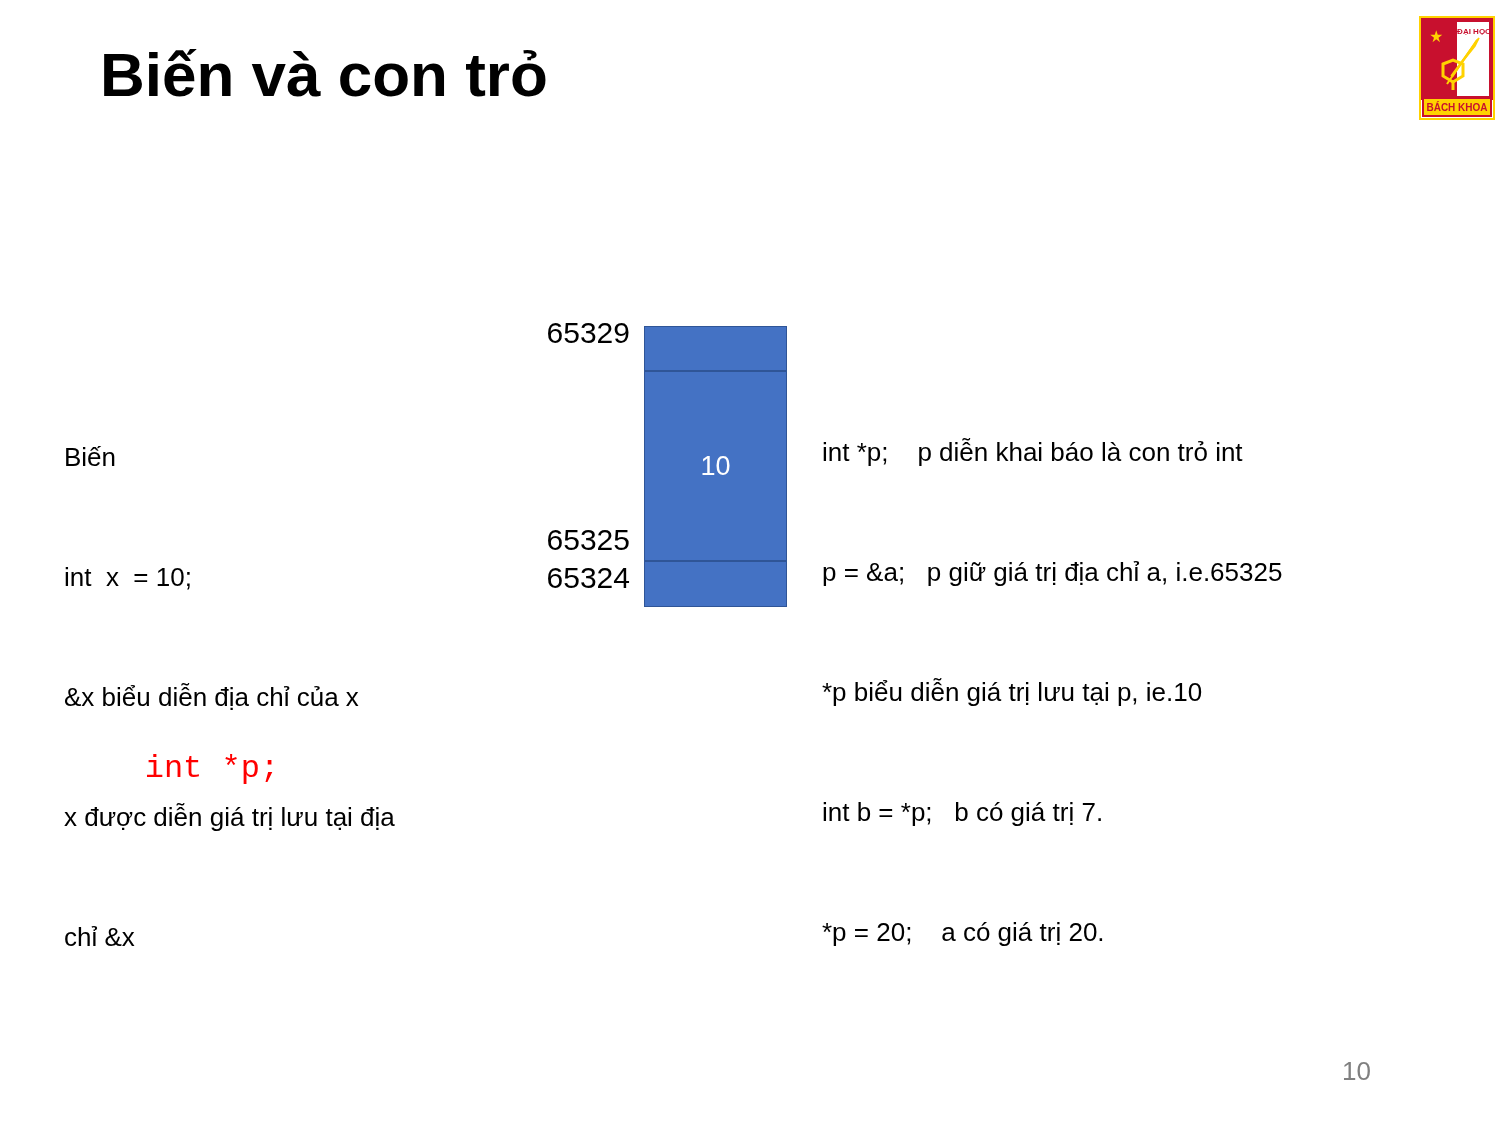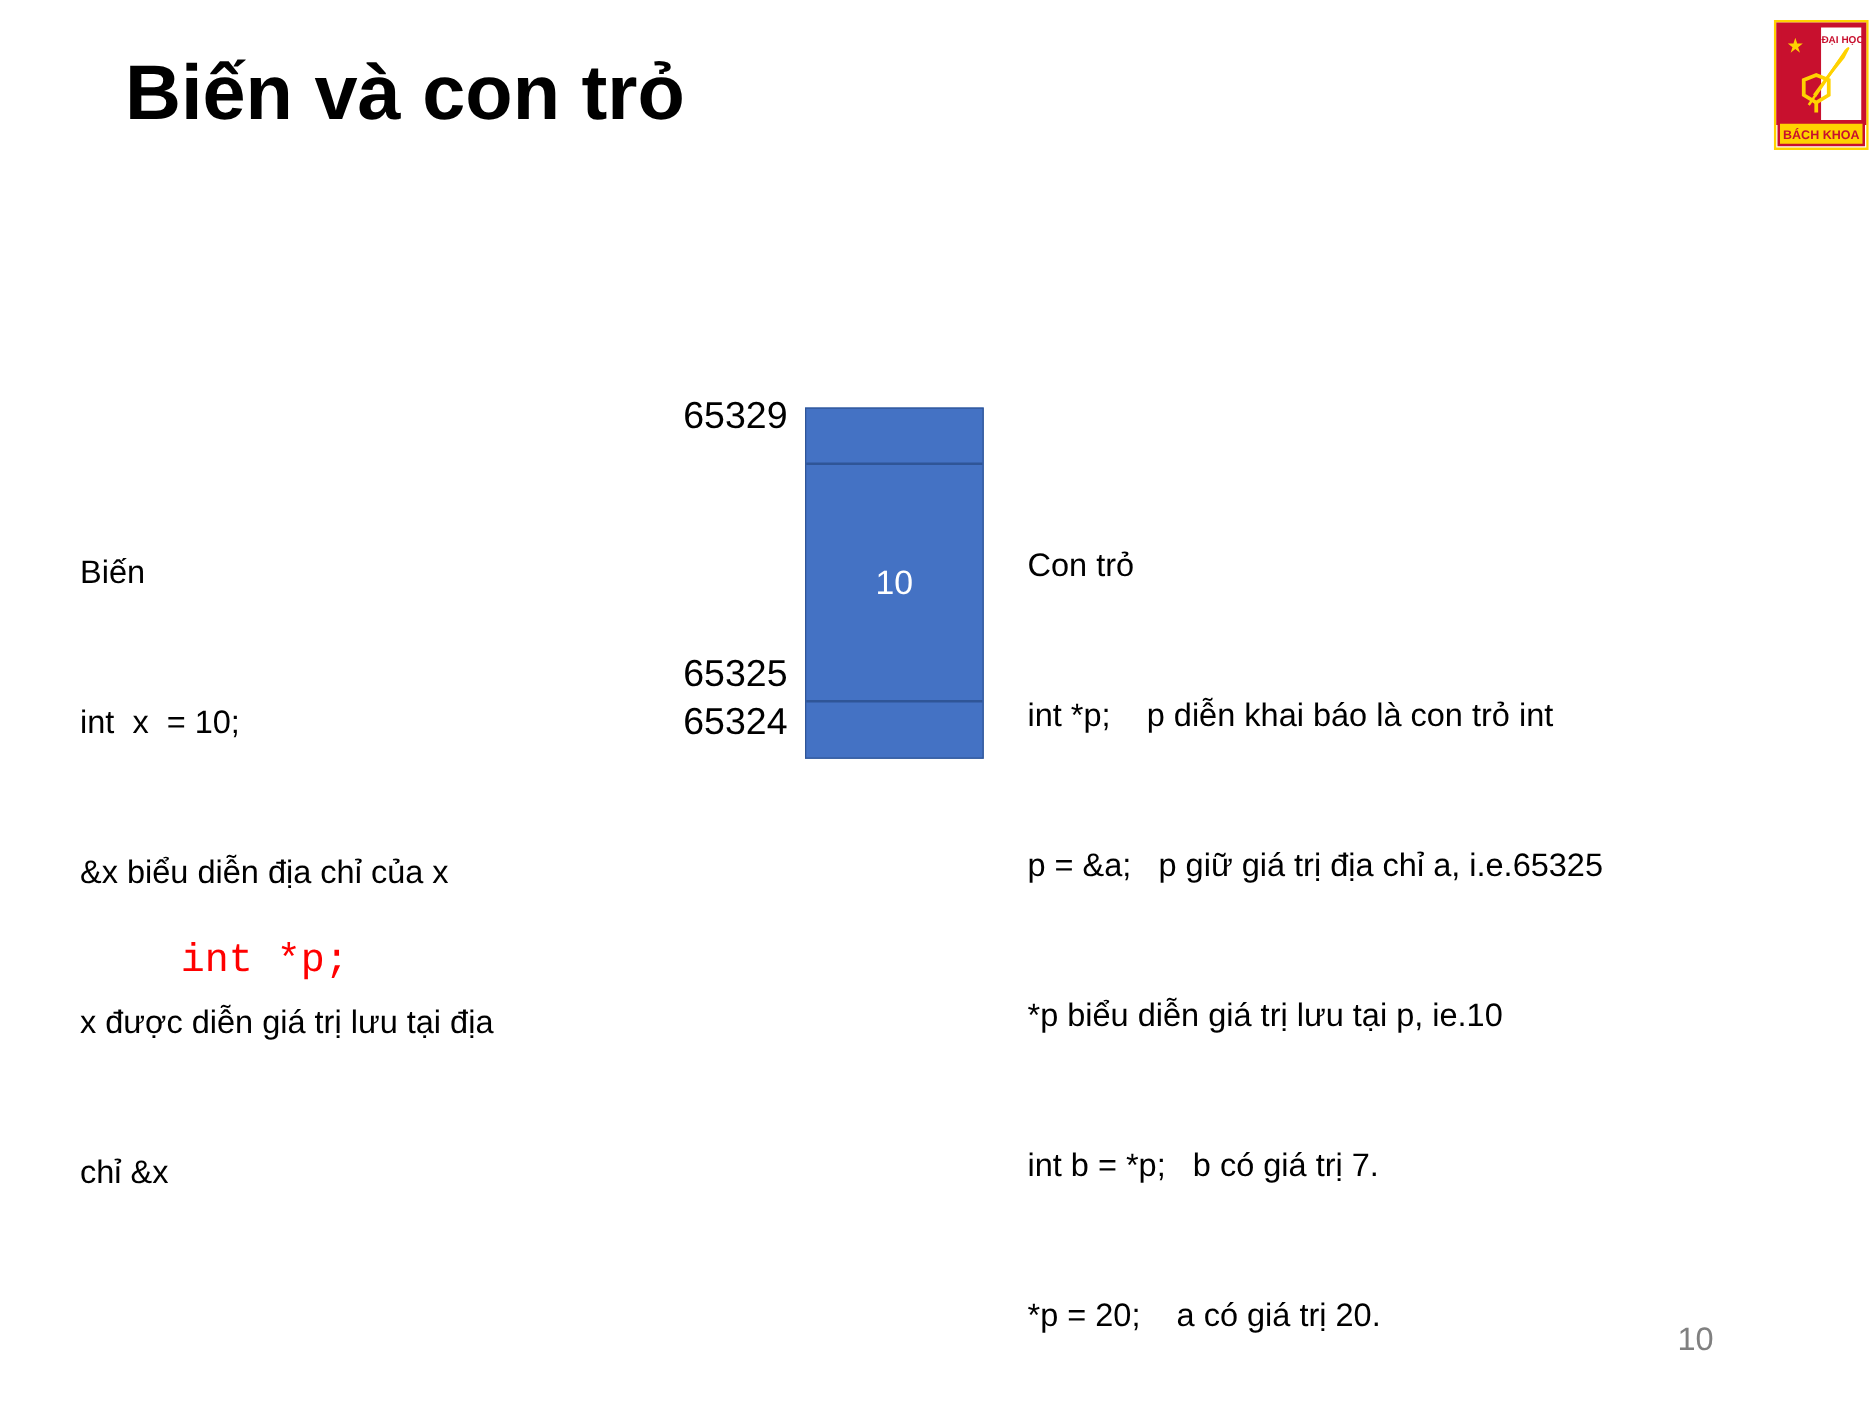--- a/index.html
+++ b/index.html
@@ -180,21 +180,20 @@
 
   <div class="txt-block txt-left">
     <span class="txt-line">Biến</span>
     <span class="txt-line">int  x  = 10;</span>
     <span class="txt-line">&amp;x biểu diễn địa chỉ của x</span>
     <span class="txt-line">x được diễn giá trị lưu tại địa</span>
     <span class="txt-line">chỉ &amp;x</span>
   </div>
 
   <div class="txt-block txt-right">
-    <span class="txt-line">Con trỏ</span>
     <span class="txt-line">int *p;    p diễn khai báo là con trỏ int</span>
     <span class="txt-line">p = &amp;a;   p giữ giá trị địa chỉ a, i.e.65325</span>
     <span class="txt-line">*p biểu diễn giá trị lưu tại p, ie.10</span>
     <span class="txt-line">int b = *p;   b có giá trị 7.</span>
     <span class="txt-line">*p = 20;    a có giá trị 20.</span>
   </div>
 
   <div class="mem-box">
     <div class="mem-cell mem-cell-top"></div>
     <div class="mem-cell mem-cell-middle">10</div>

